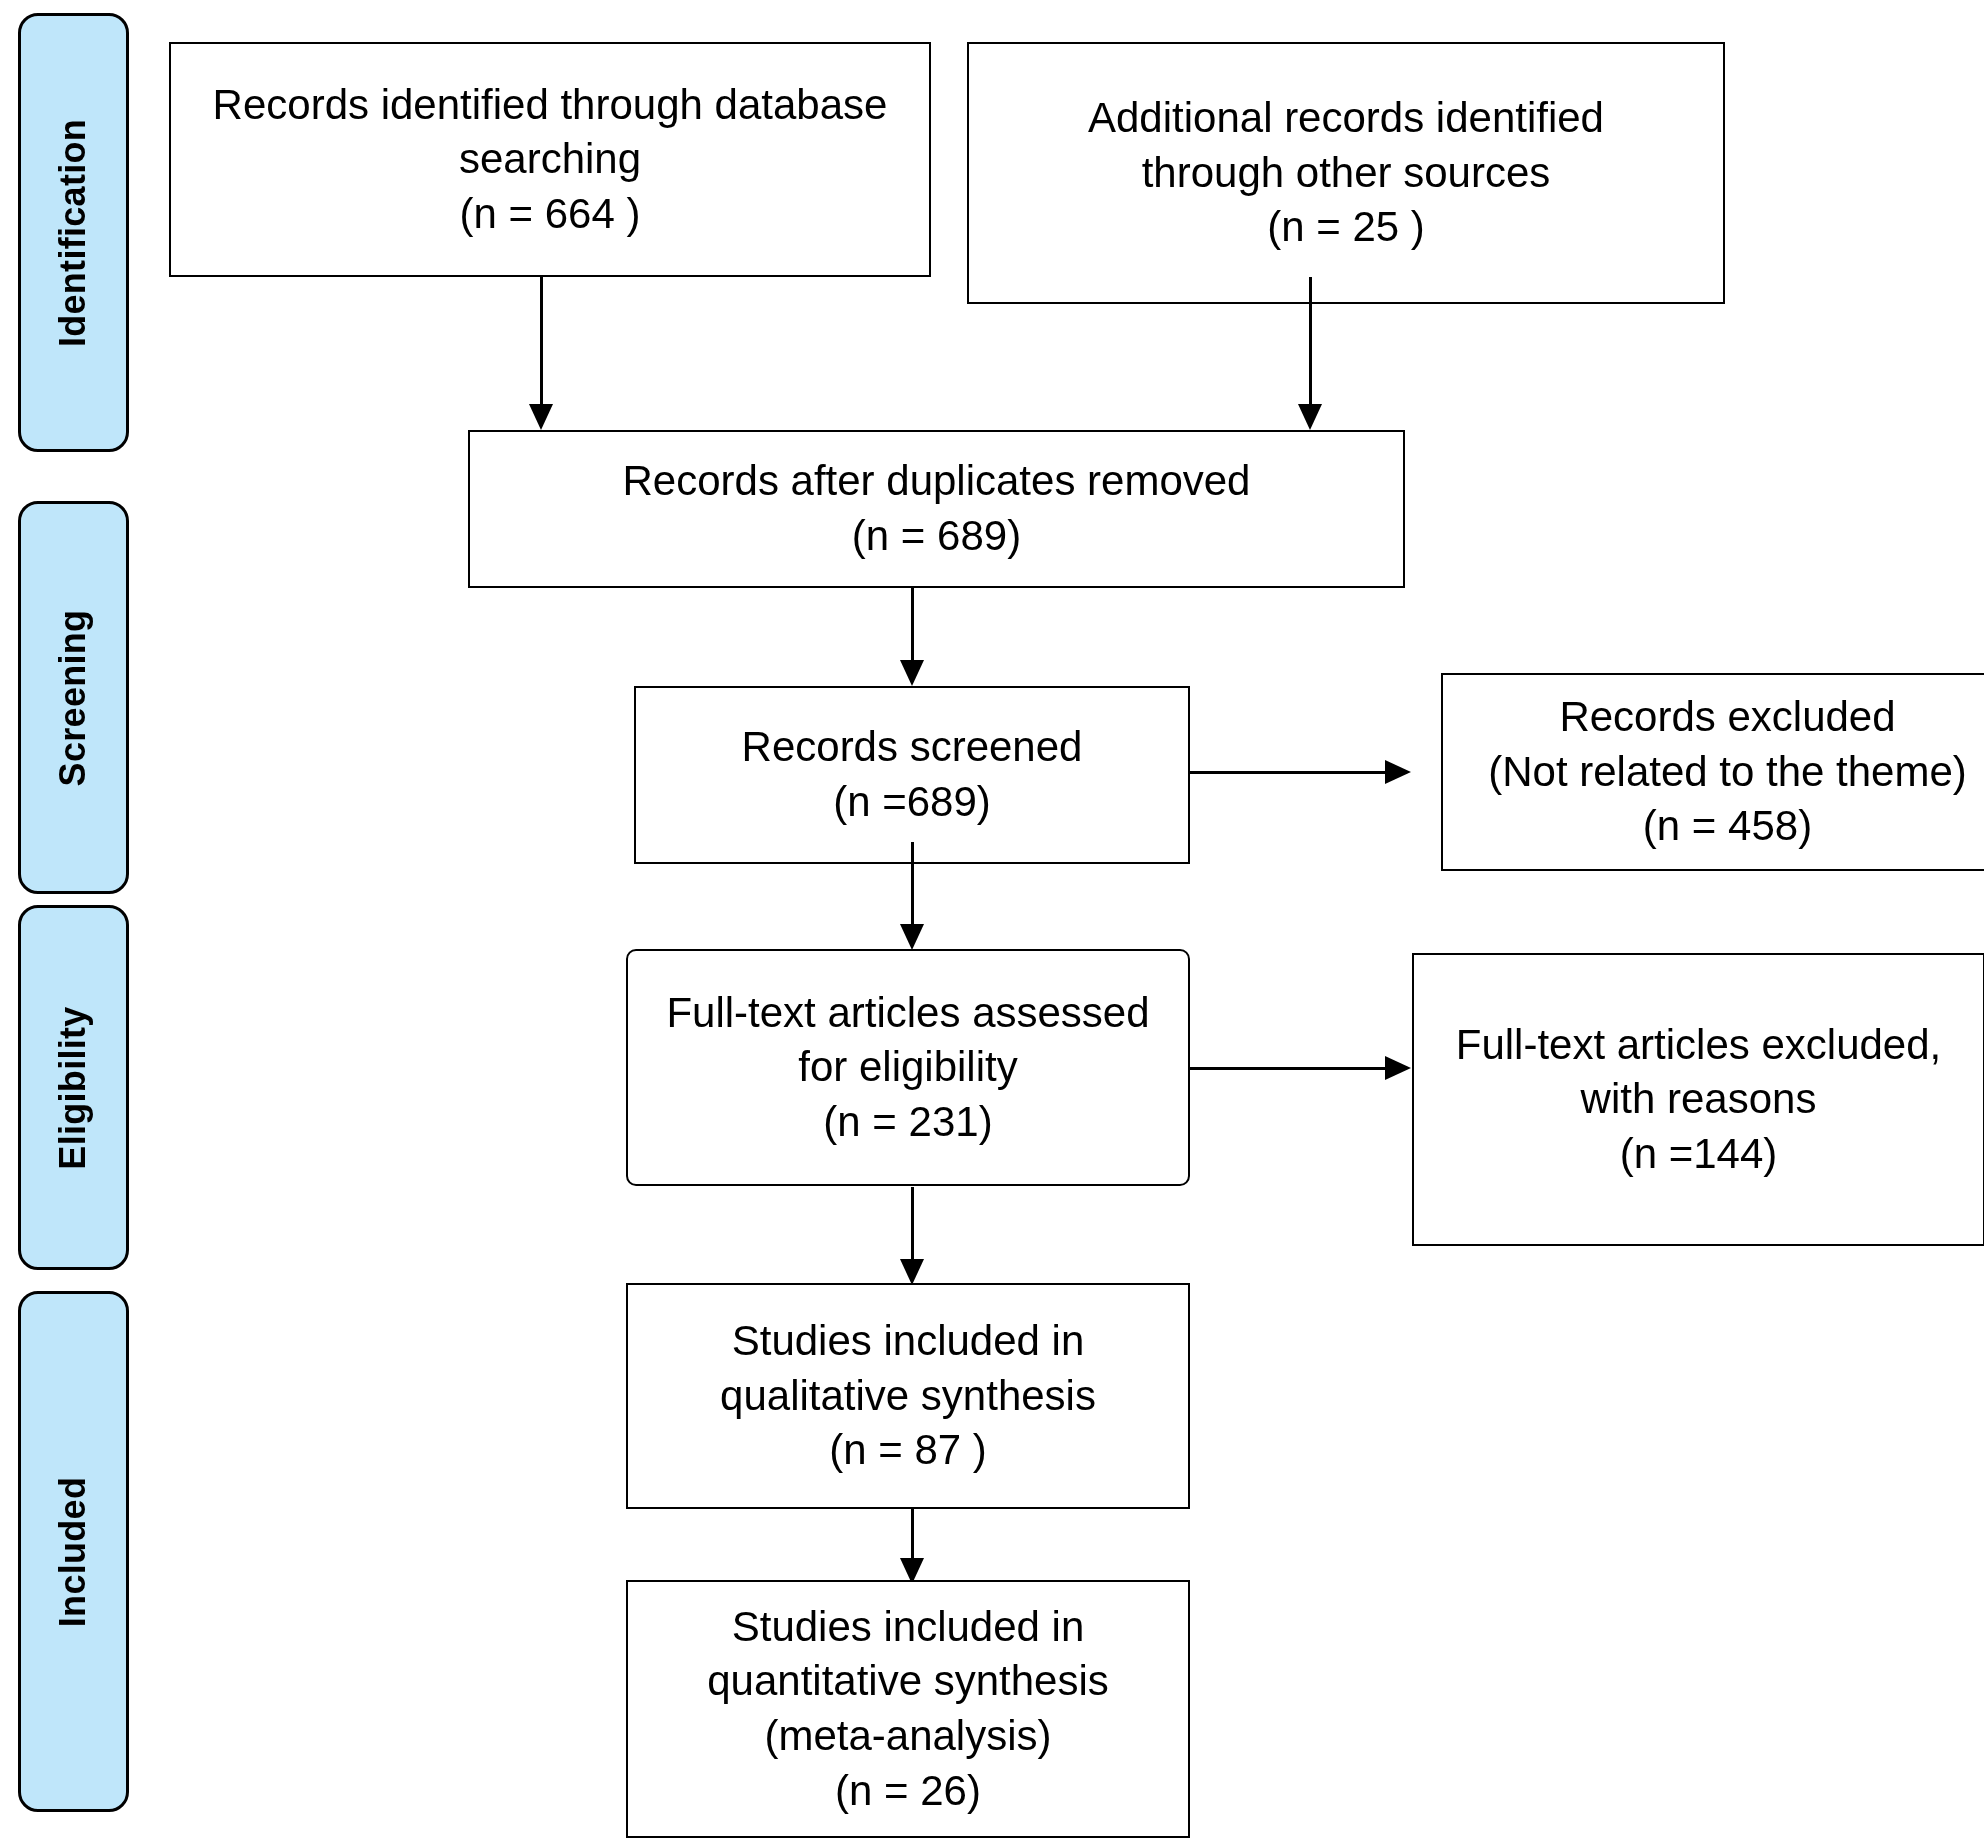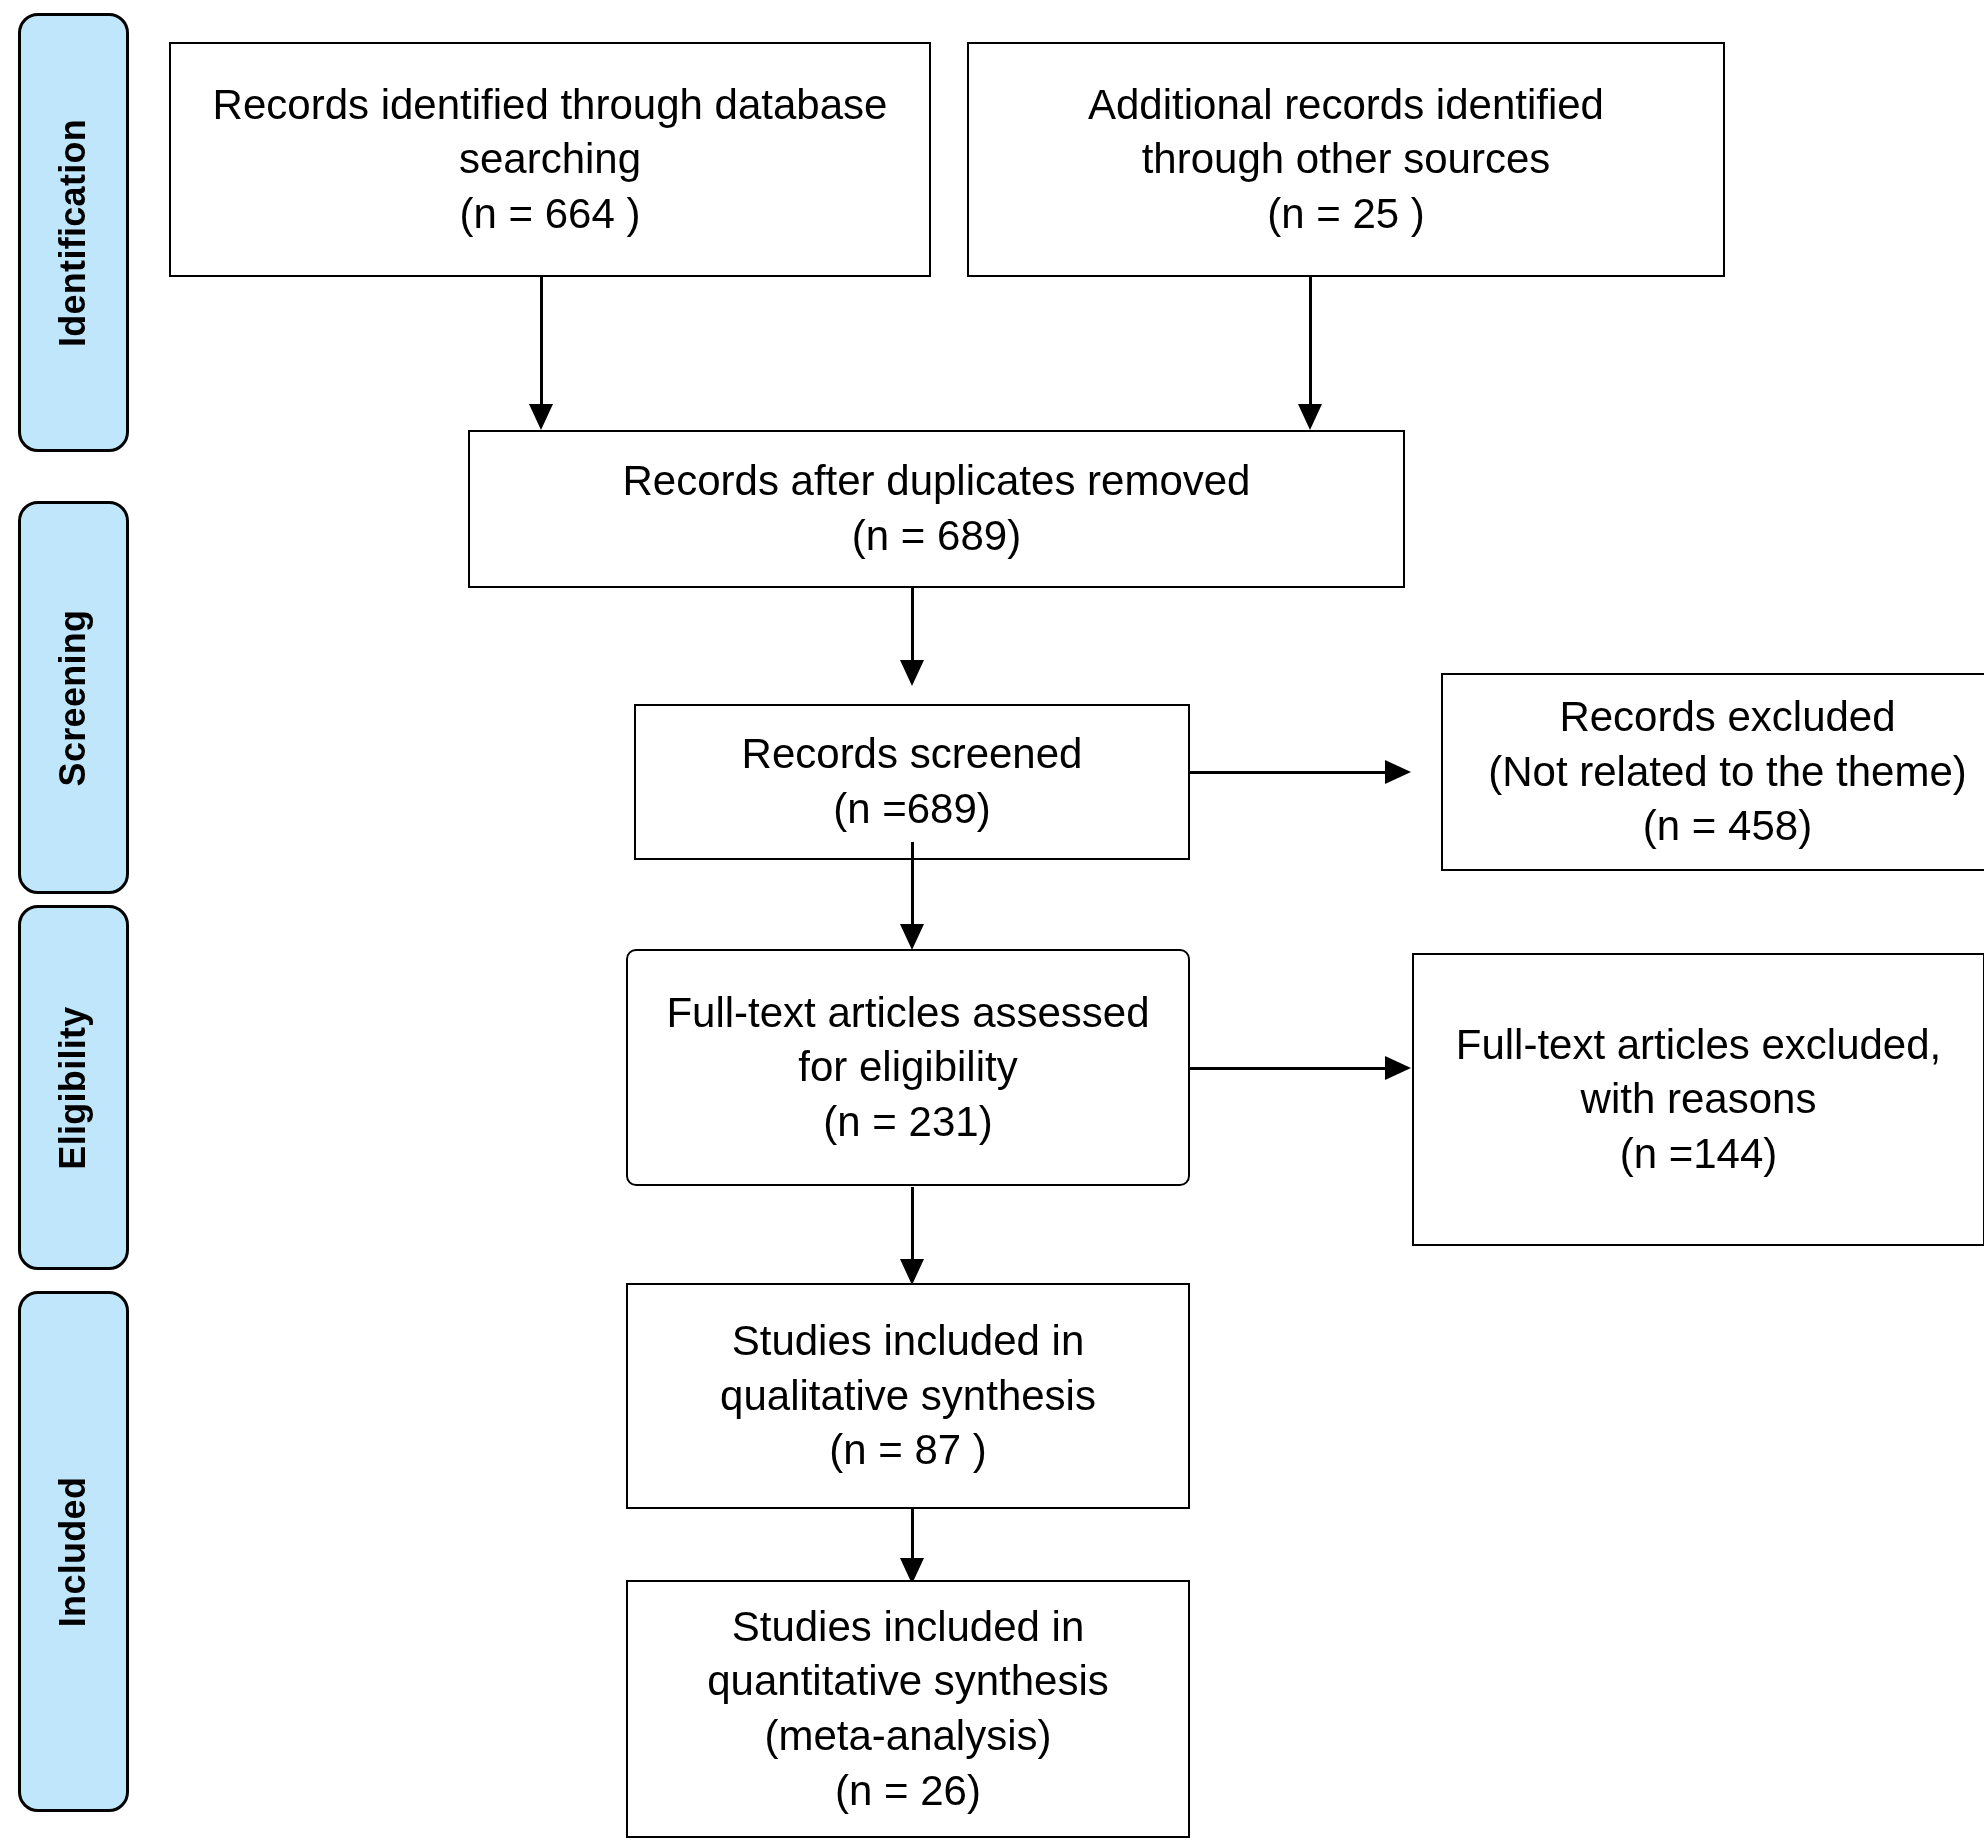--- a/index.html
+++ b/index.html
@@ -104,41 +104,41 @@
   <div class="stage-pill" style="left:17.6px; top:1291px; width:111px; height:521px;">
     <div class="stage-label">Included</div>
   </div>
 
   <div class="node-box" style="left:169px; top:42px; width:762px; height:235px;">
     <div class="node-text">Records identified through database
 searching
 (n = 664 )</div>
   </div>
 
-  <div class="node-box" style="left:967px; top:42px; width:758px; height:235px;">
+  <div class="node-box" style="left:967px; top:42px; width:758px; height:262px;">
     <div class="node-text">Additional records identified
 through other sources
 (n = 25 )</div>
   </div>
 
   <div class="v-line" style="left:540px; top:277px; height:144px;"></div>
   <div class="arrow-down" style="left:529px; top:404px;"></div>
 
   <div class="v-line" style="left:1309px; top:277px; height:144px;"></div>
   <div class="arrow-down" style="left:1298px; top:404px;"></div>
 
   <div class="node-box" style="left:468px; top:430px; width:937px; height:158px;justify-content:center;">
     <div class="node-text">Records after duplicates removed
 (n = 689)</div>
   </div>
 
   <div class="v-line" style="left:911px; top:588px; height:77px;"></div>
   <div class="arrow-down" style="left:900px; top:660px;"></div>
 
-  <div class="node-box" style="left:634px; top:686px; width:556px; height:156px;margin-top:18px;">
+  <div class="node-box" style="left:634px; top:686px; width:556px; height:178px;">
     <div class="node-text">Records screened
 (n =689)</div>
   </div>
 
   <div class="node-box" style="left:1412px; top:673px; width:573px; height:198px;margin-left:29px;">
     <div class="node-text">Records excluded
 (Not related to the theme)
 (n = 458)</div>
   </div>
 

